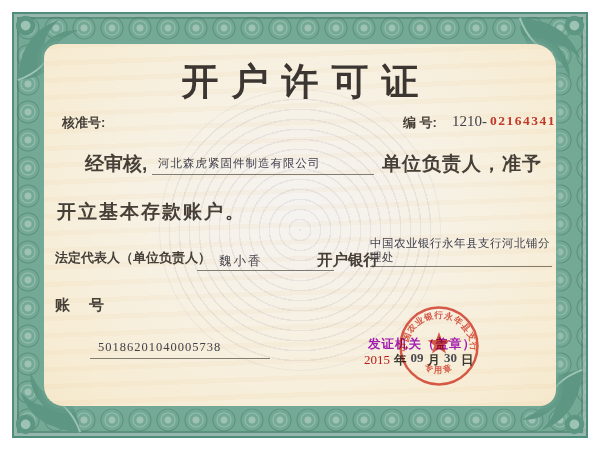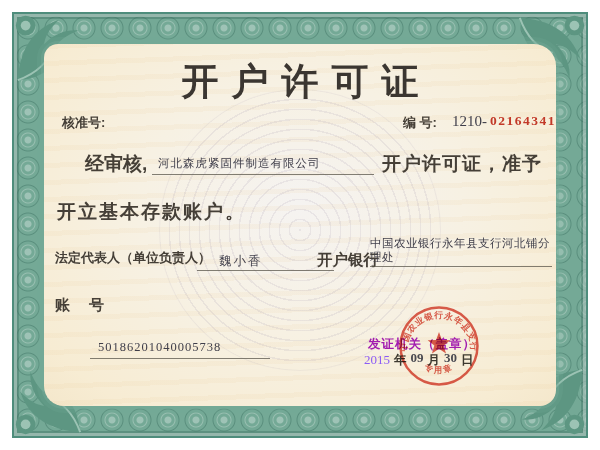--- a/index.html
+++ b/index.html
@@ -75,21 +75,21 @@
 
   .bank-label { left:317px; top:250px; font-size:15.5px; }
   .bank-name  { left:370px; top:237px; width:182px; font-size:11.5px; line-height:13.5px; word-break:break-all; letter-spacing:.5px; padding-bottom:2px; }
 
   .account-label { left:55px; top:296px; font-size:15px; letter-spacing:2px; }
   .account-value { left:90px; top:295px; width:180px; height:19px; font-size:12.5px; letter-spacing:1px; padding-left:8px;margin-top:45px; }
 
   .issuer-label { left:368px; top:336px; font-size:12.5px; letter-spacing:1px; color:#a21caf; }
   .issue-date   { left:364px; top:352px; display:flex; gap:4px; align-items:baseline; }
   .issue-date span { position:static; }
-  .date-num  { font-family:"Liberation Serif","DejaVu Serif",serif; font-size:13px; color:#8b5cf6; }
+  .date-num  { font-family:"Liberation Serif","DejaVu Serif",serif; font-size:13px; color:#b91c1c; }
   .date-unit { font-size:12.5px; font-weight:bold; color:#3c382f; }
   .stamped   { font-weight:bold; color:#4a4a52; transform:translateY(-2px); display:inline-block; }
 
   .seal { left:397px; top:304px; width:84px; height:84px; z-index:5; opacity:.88; mix-blend-mode:multiply; }
 </style>
 </head>
 <body>
 
 <div class="stage">
 
@@ -136,21 +136,21 @@
     <div class="title">开户许可证</div>
 
     <span class="lbl approval-label">核准号:</span>
 
     <span class="lbl serial-label">编 号:</span>
     <span class="val serial-prefix">1210-</span>
     <span class="serial-value">02164341</span>
 
     <span class="lbl review-label">经审核,</span>
     <span class="val uline company-name">河北森虎紧固件制造有限公司</span>
-    <span class="lbl qualify-text">开户许可证，准予</span>
+    <span class="lbl qualify-text">单位负责人，准予</span>
     <span class="lbl open-account">开立基本存款账户。</span>
 
     <span class="lbl legalrep-label">法定代表人（单位负责人）</span>
     <span class="val uline legalrep-name">魏小香</span>
 
     <span class="lbl bank-label">开户银行</span>
     <span class="val uline bank-name">中国农业银行永年县支行河北铺分理处</span>
 
     <span class="lbl account-label">账　号</span>
     <span class="val uline account-value">50186201040005738</span>

